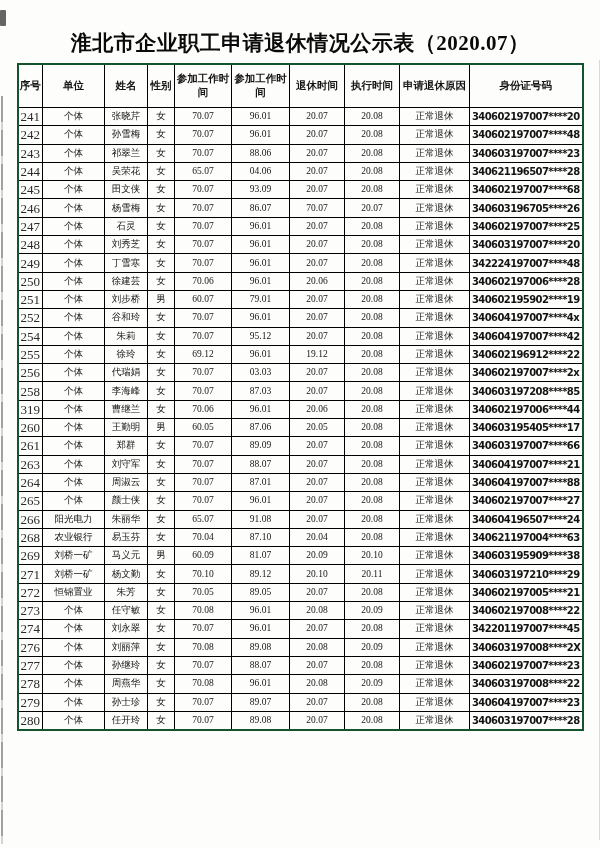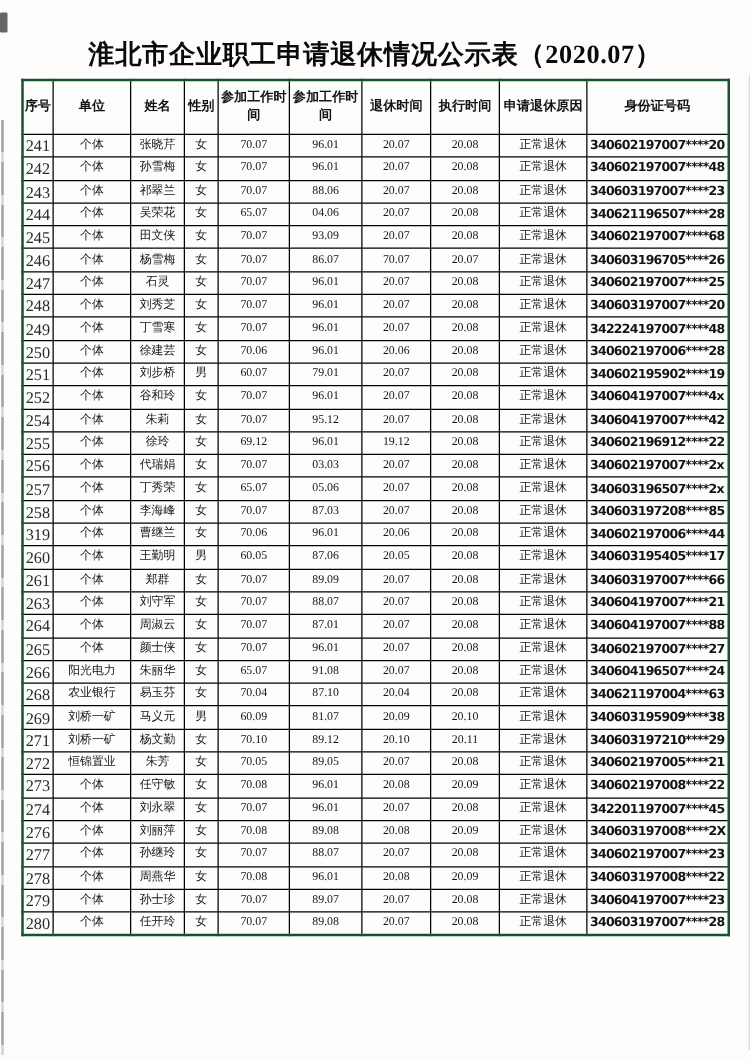--- a/index.html
+++ b/index.html
@@ -286,32 +286,20 @@
           <td>代瑞娟</td>
           <td>女</td>
           <td>70.07</td>
           <td>03.03</td>
           <td>20.07</td>
           <td>20.08</td>
           <td>正常退休</td>
           <td class="c-id">340602197007****2x</td>
         </tr>
         <tr>
-          <td class="c-serial">257</td>
-          <td>个体</td>
-          <td>丁秀荣</td>
-          <td>女</td>
-          <td>65.07</td>
-          <td>05.06</td>
-          <td>20.07</td>
-          <td>20.08</td>
-          <td>正常退休</td>
-          <td class="c-id">340603196507****2x</td>
-        </tr>
-        <tr>
           <td class="c-serial">258</td>
           <td>个体</td>
           <td>李海峰</td>
           <td>女</td>
           <td>70.07</td>
           <td>87.03</td>
           <td>20.07</td>
           <td>20.08</td>
           <td>正常退休</td>
           <td class="c-id">340603197208****85</td>

